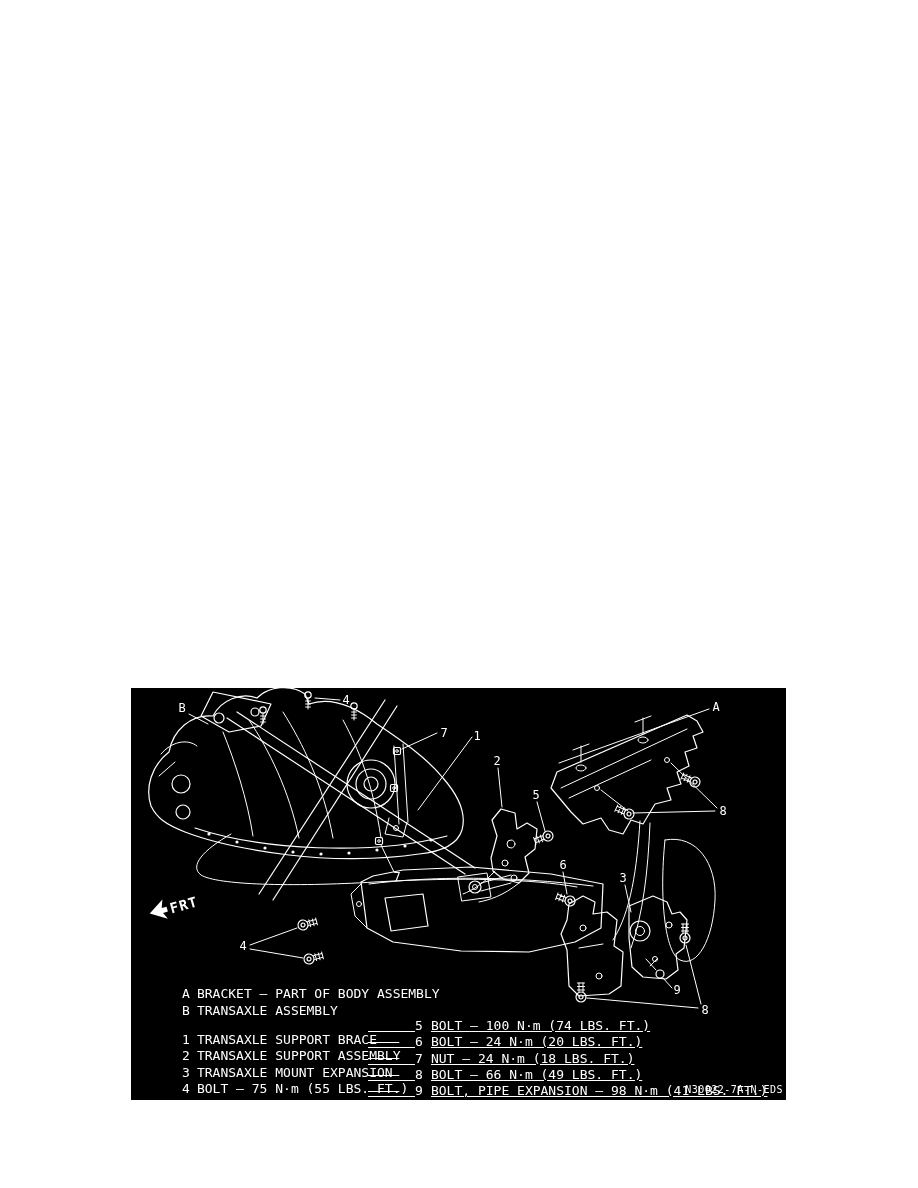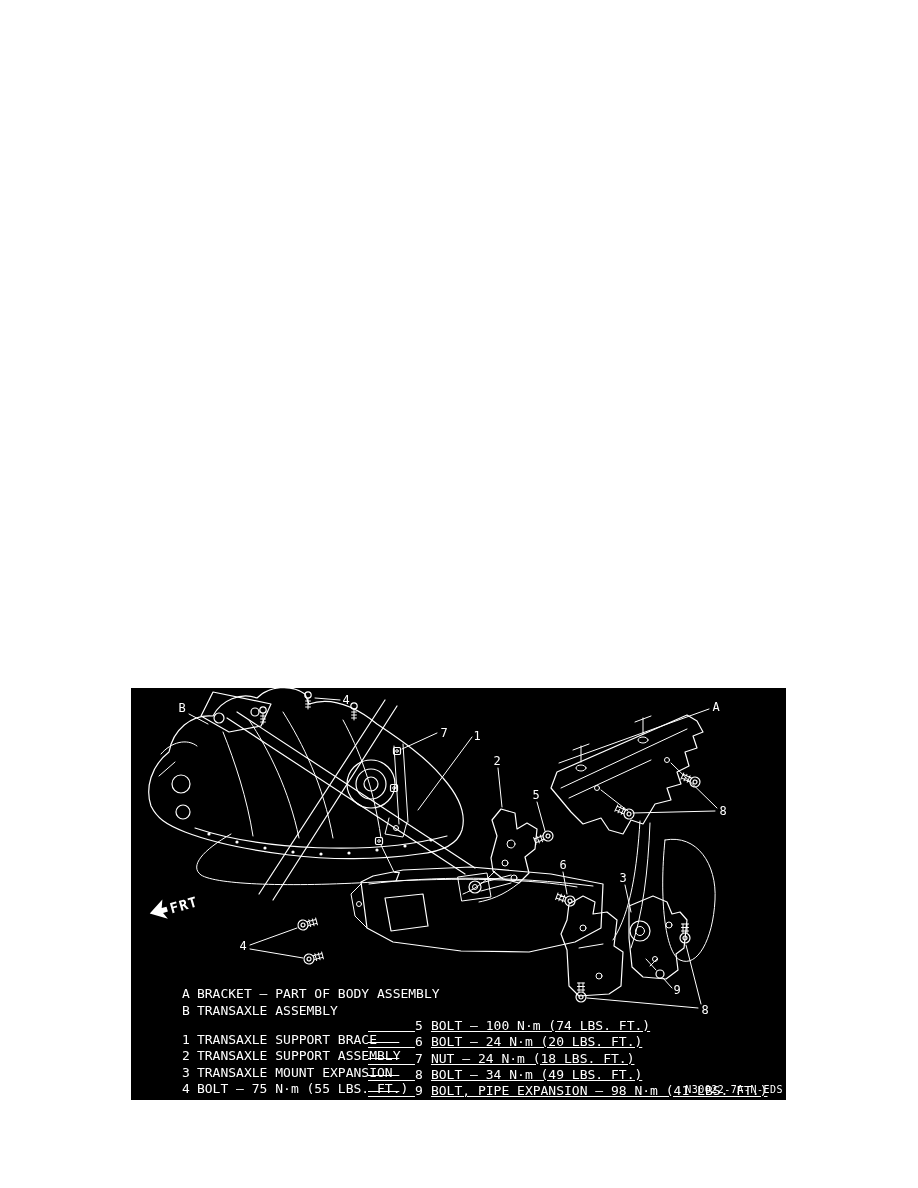--- a/index.html
+++ b/index.html
@@ -224,21 +224,21 @@
     <div class="legend-row col-right" style="top:321px">
       <span class="k">5</span><span class="t">BOLT – 100 N·m (74 LBS. FT.)</span>
     </div>
     <div class="legend-row col-right" style="top:337px">
       <span class="k">6</span><span class="t">BOLT – 24 N·m (20 LBS. FT.)</span>
     </div>
     <div class="legend-row col-right" style="top:354px">
       <span class="k">7</span><span class="t">NUT – 24 N·m (18 LBS. FT.)</span>
     </div>
     <div class="legend-row col-right" style="top:370px">
-      <span class="k">8</span><span class="t">BOLT – 34 N·m (49 LBS. FT.)</span>
+      <span class="k">8</span><span class="t">BOLT – 66 N·m (49 LBS. FT.)</span>
     </div>
     <div class="legend-row col-right" style="top:386px">
       <span class="k">9</span><span class="t">BOLT, PIPE EXPANSION – 98 N·m (41 LBS. FT.)</span>
     </div>
   </div>
 
   <div class="ref-code">N30022-7A-N-EDS</div>
 </div>
 
 </body></html>

